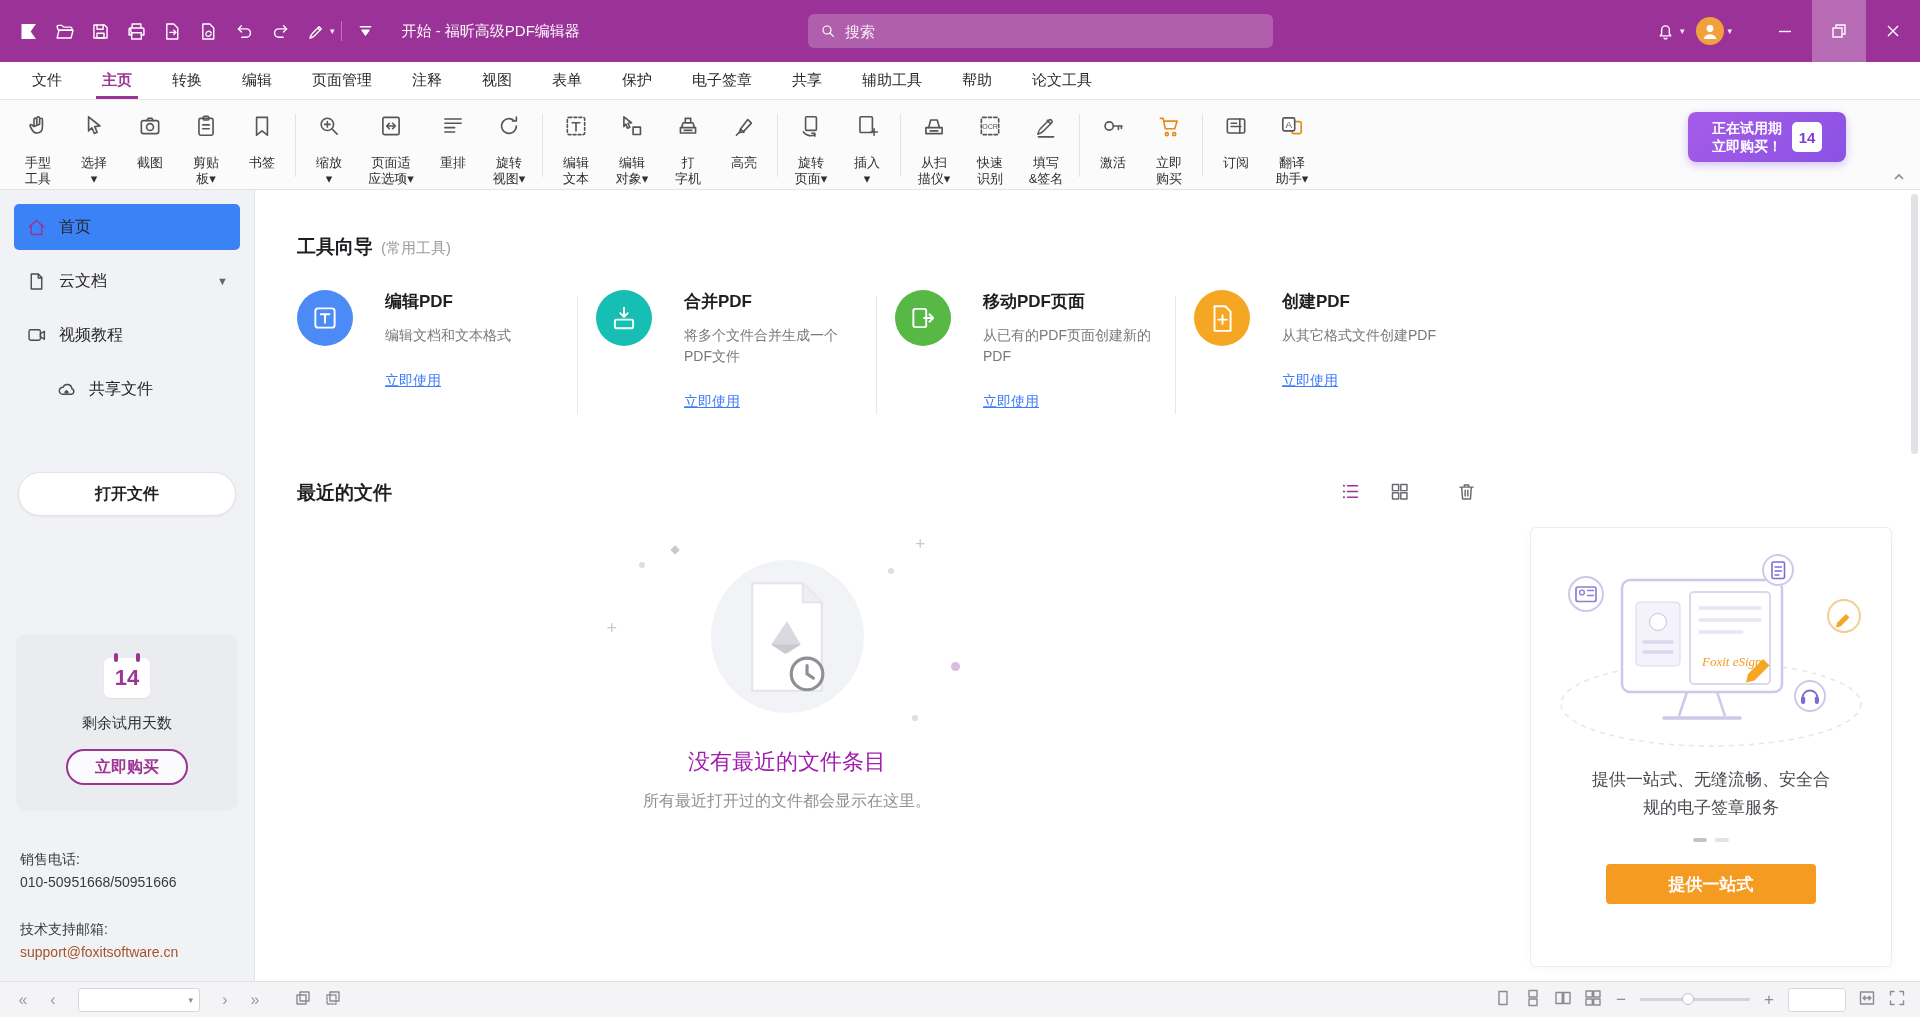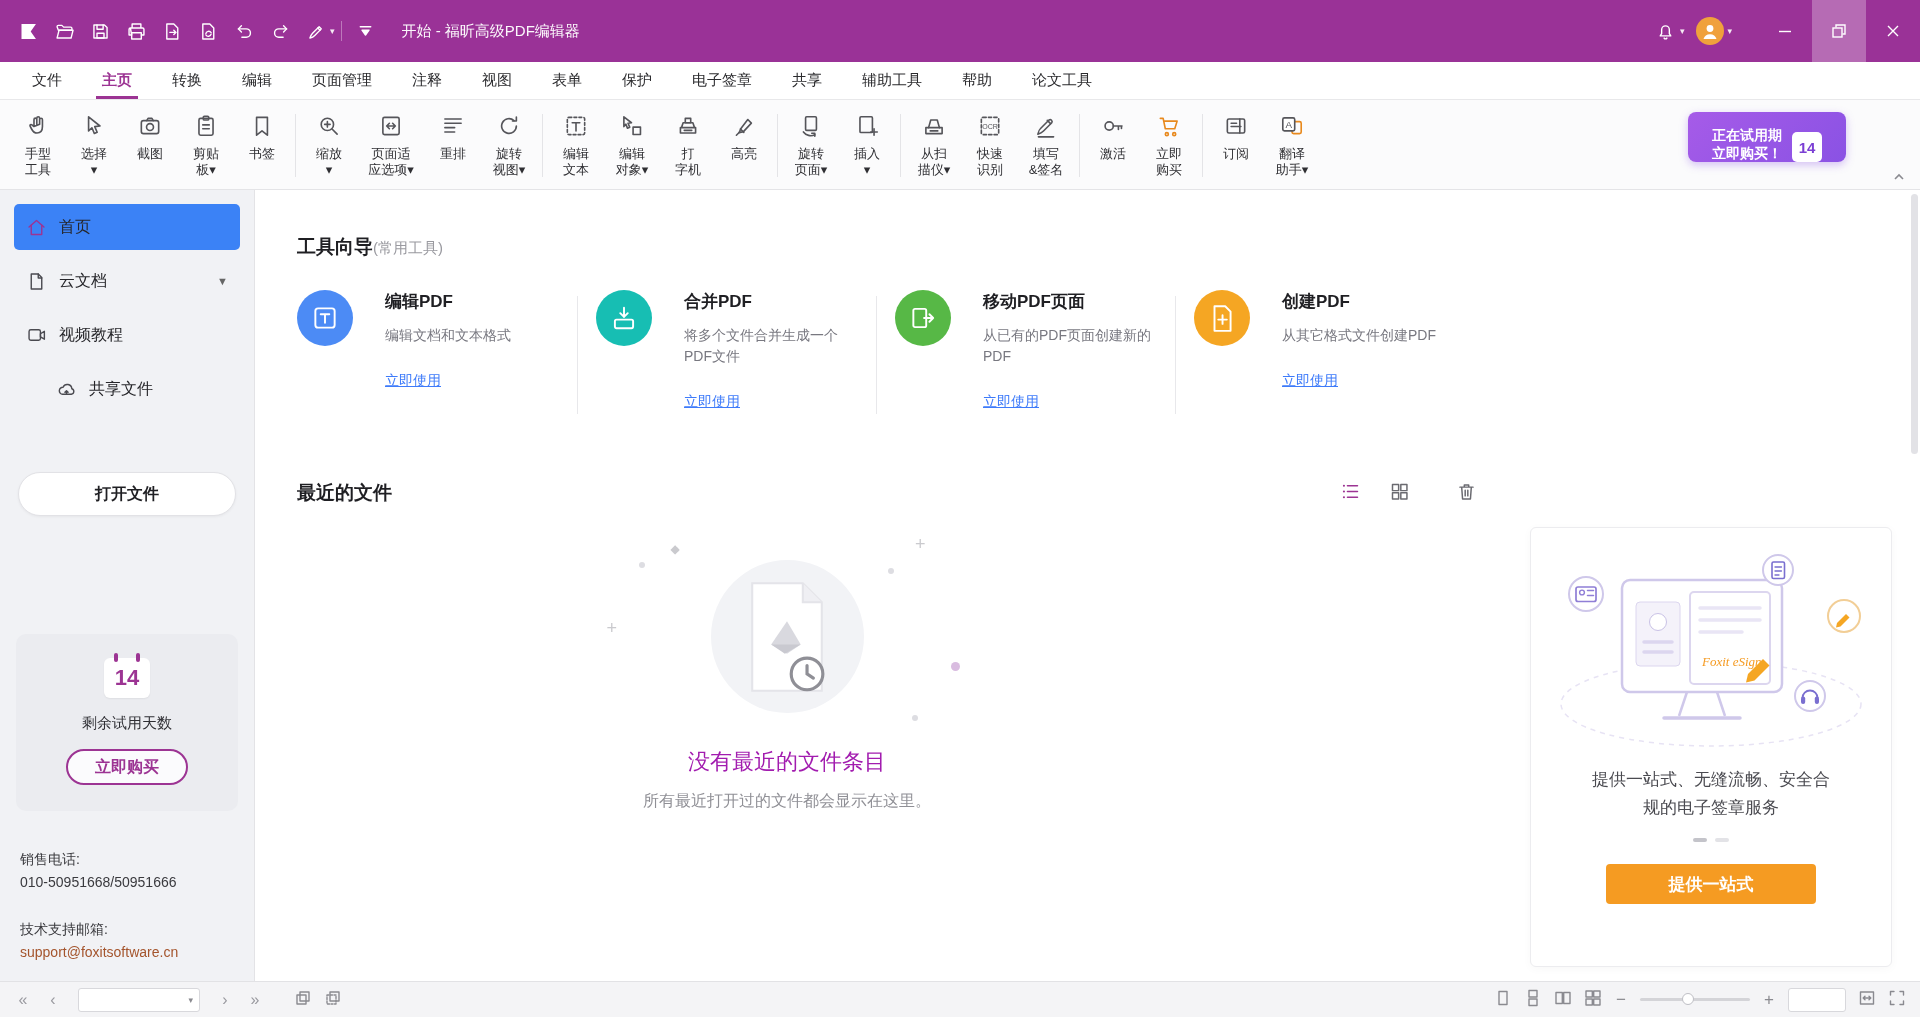--- a/index.html
+++ b/index.html
@@ -30,24 +30,24 @@
   .menu-item{padding:0 20px;display:flex;align-items:center;font-size:15px;color:#2b2b2e;position:relative;cursor:default}
   .menu-item.active{color:#9C3493;font-weight:700}
   .menu-item.active::after{content:"";position:absolute;left:14px;right:14px;bottom:0;height:3px;background:#9C3493}
 
   
   .ribbon{height:90px;background:#FBFBFC;border-bottom:1px solid #E4E4E7;display:flex;align-items:stretch;padding:4px 180px 2px 10px;position:relative;flex:0 0 auto}
   .rtool{width:56px;display:flex;flex-direction:column;align-items:center;padding-top:9px;border-radius:4px}
   .rtool.wide{width:68px}
   .rtool svg{width:26px;height:26px;stroke:#55555A;fill:none;stroke-width:1.5;stroke-linecap:round;stroke-linejoin:round;flex:0 0 auto}
   .rtool svg.orange{stroke:#E8891D}
-  .rt-label{margin-top:7px;font-size:13px;line-height:16px;text-align:center;color:#2F2F33}
+  .rt-label{margin-top:16px;font-size:13px;line-height:16px;text-align:center;color:#2F2F33}
   .rt-label div{height:16px}
   .rdiv{width:1px;background:#E4E4E7;margin:10px 5px}
-  .trial-badge{position:absolute;right:74px;top:12px;width:158px;height:50px;border-radius:8px;background:linear-gradient(135deg,#A65BE8,#8A52E4);box-shadow:0 3px 8px rgba(138,82,228,.35);display:flex;align-items:flex-end;justify-content:center;gap:10px;color:#fff}
+  .trial-badge{position:absolute;right:74px;top:12px;width:158px;height:50px;border-radius:8px;background:linear-gradient(135deg,#A65BE8,#8A52E4);box-shadow:0 3px 8px rgba(138,82,228,.35);display:flex;align-items:center;justify-content:center;gap:10px;color:#fff}
   .tb-text{font-size:14px;line-height:18px;font-weight:700;text-align:left}
   .tb-days{width:30px;height:30px;background:#fff;border-radius:5px;color:#7B3FD4;font-weight:700;font-size:15px;display:flex;align-items:center;justify-content:center}
   .ribbon-collapse{position:absolute;right:10px;bottom:4px;width:22px;height:16px;display:flex;align-items:center;justify-content:center}
   .ribbon-collapse svg{width:12px;height:12px;stroke:#8a8a90;fill:none;stroke-width:1.6}
 
   
   .body{flex:1;display:flex;min-height:0}
   .sidebar{width:255px;background:#F1F2F5;border-right:1px solid #E3E3E6;display:flex;flex-direction:column;padding:14px 14px 10px;flex:0 0 auto}
   .side-item{height:46px;display:flex;align-items:center;gap:12px;padding:0 12px;border-radius:5px;font-size:16px;color:#26262A;margin-bottom:8px}
   .side-item.active{background:#3b82f6}
@@ -62,21 +62,21 @@
   .trial-days-box::after{left:auto;right:10px}
   .trial-label{margin-top:16px;font-size:15px;color:#2e2e33}
   .trial-buy{margin-top:16px;width:122px;height:36px;border-radius:18px;border:2px solid #9C3493;color:#9C3493;font-size:16px;font-weight:700;background:#FBFBFD;display:flex;align-items:center;justify-content:center}
   .contact{margin-top:auto;font-size:14px;color:#3A3A3E;line-height:1.5;padding:0 6px 6px}
   .contact .row{margin-bottom:2px}
   .contact .gap{height:24px}
   .contact .email{color:#A4542C}
 
   
   .main{flex:1;position:relative;background:#fff;overflow:hidden;padding-left:42px}
-  .tools-title-row{margin-top:44px;display:flex;align-items:baseline;}
+  .tools-title-row{margin-top:44px;display:flex;align-items:baseline;gap:8px}
   .tools-title{font-size:19px;font-weight:700;color:#1f1f23}
   .tools-sub{font-size:15px;color:#9A9AA0}
   .cards{display:flex;margin-top:30px;width:1180px;align-items:stretch}
   .card{width:280px;display:grid;grid-template-columns:88px 1fr;align-content:start}
   .card-icon{width:56px;height:56px;border-radius:50%;display:flex;align-items:center;justify-content:center;grid-row:1/span 2}
   .card-icon svg{width:30px;height:30px;stroke:#fff;fill:none;stroke-width:1.8;stroke-linecap:round;stroke-linejoin:round}
   .card-icon.c0{background:#4C8BF5}.card-icon.c1{background:#17BEB3}.card-icon.c2{background:#57B846}.card-icon.c3{background:#F5A623}
   .card-title{font-size:17px;font-weight:700;color:#1f1f23;}
   .card-desc{font-size:14px;color:#787880;margin-top:12px;line-height:1.5;padding-right:14px}
   .card-link{grid-column:2;margin-top:26px;font-size:14px;color:#3E7BFA;text-decoration:underline;justify-self:start}
@@ -181,20 +181,27 @@
     <span class="tb-caret">▾</span>
     <div class="tb-sep"></div>
     <div class="tbtn">
       <svg viewBox="0 0 24 24">
           <path d="M6 6.5h12"></path>
           <path d="M8 10.5l4 5.5 4-5.5z" fill="#fff"></path>
         </svg>
     </div>
     <div class="tb-title">开始 - 福昕高级PDF编辑器</div>
 
+    <div class="tb-search">
+      <svg viewBox="0 0 24 24">
+          <circle cx="10.5" cy="10.5" r="6"></circle>
+          <path d="M15 15l5 5"></path>
+        </svg>
+      <input placeholder="搜索" style="">
+    </div>
 
     <div class="tb-right">
       <div class="tbtn">
         <svg viewBox="0 0 24 24">
             <path d="M6 17h12l-1.6-2.6V10a4.4 4.4 0 0 0-8.8 0v4.4z"></path>
             <path d="M10.4 19.5a1.8 1.8 0 0 0 3.2 0"></path>
           </svg>
       </div>
       <span class="tb-caret">▾</span>
       <div style="width:12px"></div>

